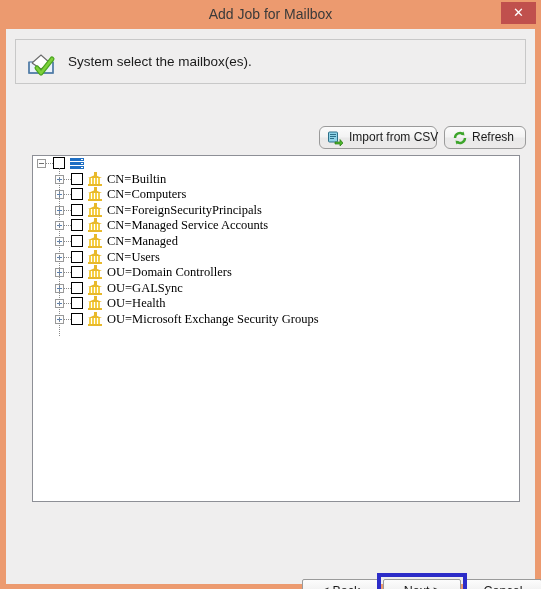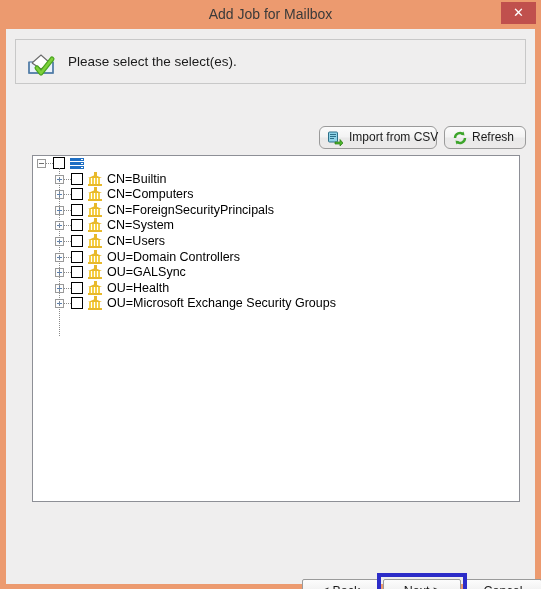--- a/index.html
+++ b/index.html
@@ -135,21 +135,21 @@
     border: 1px solid #8d8f96;
     box-sizing: border-box;
     overflow: hidden;
   }
   .tree-row {
     position: relative;
     height: 15.6px;
     white-space: nowrap;
   }
   .tree-row.root { padding-left: 4px; }
-  .tree-row.child { padding-left: 22px; }
+  .tree-row.child { padding-left: 22px; font-family: Liberation Serif, serif; }
 
   .expander {
     display: inline-block;
     vertical-align: top;
     position: relative;
     width: 9px;
     height: 9px;
     margin-top: 3px;
     border: 1px solid #9a9a9a;
     background: #fdfdfd;
@@ -345,21 +345,21 @@
       <div id="header-icon">
         <svg width="32" height="32" viewBox="0 0 32 32">
           <rect x="4" y="16" width="24" height="11" fill="#eaf2fb" stroke="#5a80a8" stroke-width="1.2"></rect>
           <path d="M7 17 L16 9 L25 17" fill="#ffffff" stroke="#6b6b6b" stroke-width="1.2"></path>
           <path d="M7 17 L16 23 L25 17" fill="#fdfdfd" stroke="#6b6b6b" stroke-width="1.2"></path>
           <path d="M4 16 L4 27 L28 27 L28 16" fill="none" stroke="#4d7ba6" stroke-width="1.4"></path>
           <path d="M12 22 L16 27 L27 13" fill="none" stroke="#4aa520" stroke-width="5" stroke-linecap="round" stroke-linejoin="round"></path>
           <path d="M12 22 L16 27 L27 13" fill="none" stroke="#7dd03a" stroke-width="2.6" stroke-linecap="round" stroke-linejoin="round"></path>
         </svg>
       </div>
-      <div id="header-text">Please select the select(es).</div>
+      <div id="header-text">System select the mailbox(es).</div>
     </div>
 
     <div id="btn-import" class="tb-button">
       <span class="tb-icon">
         <svg width="16" height="16" viewBox="0 0 16 16">
           <rect x="1.5" y="2" width="9" height="10" rx="1" fill="#8fd3e8" stroke="#2d6f88" stroke-width="1"></rect>
           <rect x="3" y="4" width="6" height="1" fill="#2d6f88"></rect>
           <rect x="3" y="6" width="6" height="1" fill="#2d6f88"></rect>
           <rect x="3" y="8" width="4" height="1" fill="#2d6f88"></rect>
           <path d="M8 12 L13 12 L13 9.5 L16 13 L13 16 L13 14 L8 14 Z" fill="#4bb62b" stroke="#2d7a18" stroke-width="0.7"></path>
@@ -379,21 +379,22 @@
       </span>
       <span class="tb-label">Refresh</span>
     </div>
 
     <div id="tree-panel">
       <div id="tree-rows">
           <div class="tree-row root selected"><span class="expander minus"></span><span class="connector"></span><span class="checkbox"></span><span class="node-icon icon-domain"><i></i><i></i><i></i></span></div>
           <div class="tree-row child"><span class="expander plus"></span><span class="connector"></span><span class="checkbox"></span><span class="node-icon icon-container"><span class="stem"></span><span class="roof"></span><span class="cols"></span><span class="base"></span></span><span class="node-label">CN=Builtin</span></div>
           <div class="tree-row child"><span class="expander plus"></span><span class="connector"></span><span class="checkbox"></span><span class="node-icon icon-container"><span class="stem"></span><span class="roof"></span><span class="cols"></span><span class="base"></span></span><span class="node-label">CN=Computers</span></div>
           <div class="tree-row child"><span class="expander plus"></span><span class="connector"></span><span class="checkbox"></span><span class="node-icon icon-container"><span class="stem"></span><span class="roof"></span><span class="cols"></span><span class="base"></span></span><span class="node-label">CN=ForeignSecurityPrincipals</span></div>
-          <div class="tree-row child"><span class="expander plus"></span><span class="connector"></span><span class="checkbox"></span><span class="node-icon icon-container"><span class="stem"></span><span class="roof"></span><span class="cols"></span><span class="base"></span></span><span class="node-label">CN=System</span></div>
+          <div class="tree-row child"><span class="expander plus"></span><span class="connector"></span><span class="checkbox"></span><span class="node-icon icon-container"><span class="stem"></span><span class="roof"></span><span class="cols"></span><span class="base"></span></span><span class="node-label">CN=Managed Service Accounts</span></div>
+          <div class="tree-row child"><span class="expander plus"></span><span class="connector"></span><span class="checkbox"></span><span class="node-icon icon-container"><span class="stem"></span><span class="roof"></span><span class="cols"></span><span class="base"></span></span><span class="node-label">CN=Managed</span></div>
           <div class="tree-row child"><span class="expander plus"></span><span class="connector"></span><span class="checkbox"></span><span class="node-icon icon-container"><span class="stem"></span><span class="roof"></span><span class="cols"></span><span class="base"></span></span><span class="node-label">CN=Users</span></div>
           <div class="tree-row child"><span class="expander plus"></span><span class="connector"></span><span class="checkbox"></span><span class="node-icon icon-container"><span class="stem"></span><span class="roof"></span><span class="cols"></span><span class="base"></span></span><span class="node-label">OU=Domain Controllers</span></div>
           <div class="tree-row child"><span class="expander plus"></span><span class="connector"></span><span class="checkbox"></span><span class="node-icon icon-container"><span class="stem"></span><span class="roof"></span><span class="cols"></span><span class="base"></span></span><span class="node-label">OU=GALSync</span></div>
           <div class="tree-row child"><span class="expander plus"></span><span class="connector"></span><span class="checkbox"></span><span class="node-icon icon-container"><span class="stem"></span><span class="roof"></span><span class="cols"></span><span class="base"></span></span><span class="node-label">OU=Health</span></div>
           <div class="tree-row child"><span class="expander plus"></span><span class="connector"></span><span class="checkbox"></span><span class="node-icon icon-container"><span class="stem"></span><span class="roof"></span><span class="cols"></span><span class="base"></span></span><span class="node-label">OU=Microsoft Exchange Security Groups</span></div>
         </div>
     <div class="vline" style="left: 26px; top: 12px; height: 167.6px;"></div>
       </div>
 
     <div id="btn-back" class="nav-button">

